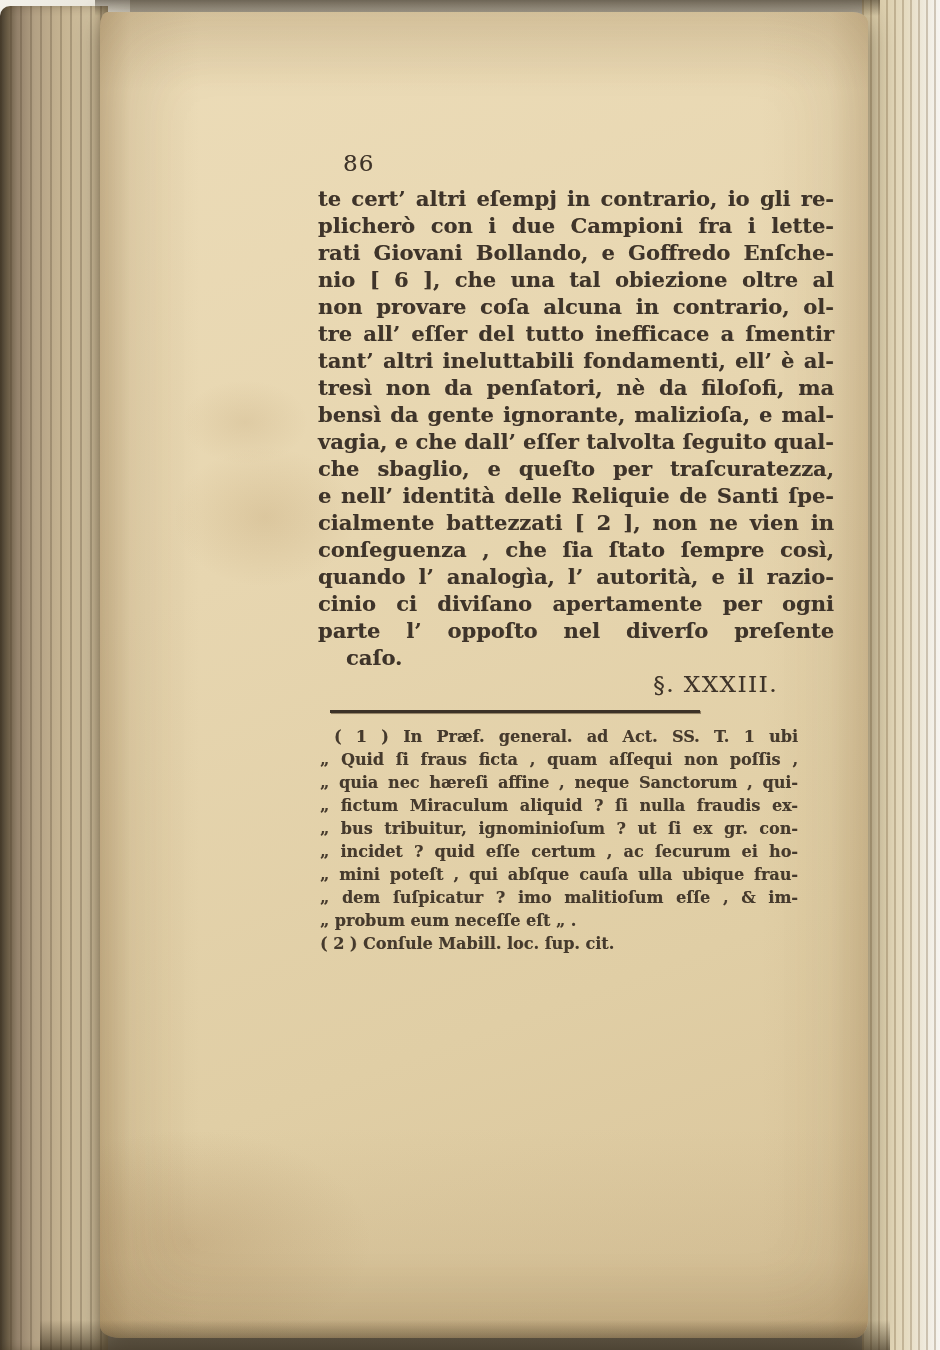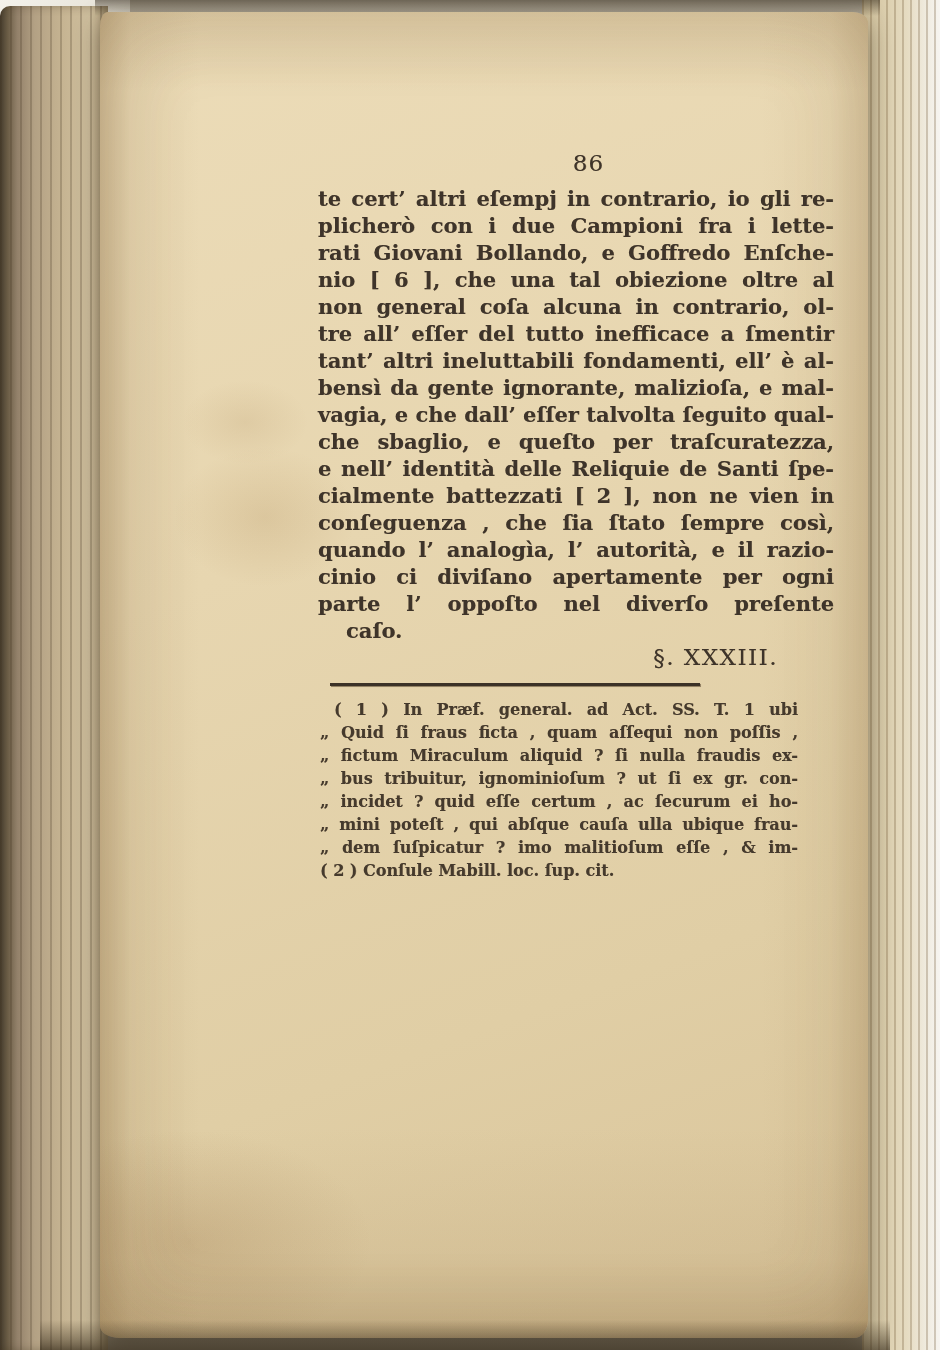--- a/index.html
+++ b/index.html
@@ -53,21 +53,21 @@
       linear-gradient(180deg, rgba(120,90,50,0.16) 0%, rgba(0,0,0,0) 6%),
       linear-gradient(160deg, #ecdcb8 0%, #e7d6b0 38%, #e0cea5 72%, #d9c49a 100%);
     box-shadow:0 10px 26px rgba(40,30,15,0.45), inset 0 0 90px rgba(140,105,60,0.15);
   }
   .text-col {
     position:absolute; left:218px; top:138px; width:516px;
     color:#3e342a;
     text-shadow:0.3px 0.3px 0.6px rgba(70,52,30,0.45);
   }
   .page-number {
-    font-size:23px; margin-left:25px; margin-bottom:9px; letter-spacing:1px;text-align:center;
+    font-size:23px; margin-left:25px; margin-bottom:9px; letter-spacing:1px;
   }
   .body .bl {
     font-size:21px; line-height:27px;
     text-align:justify; text-align-last:justify;
     white-space:normal;
     font-weight:bold;
   }
   .body .bl.lastline { text-align-last:left;margin-left:28px; }
   .section-heading {
     font-size:23px; letter-spacing:1.5px;
@@ -101,47 +101,50 @@
   <div class="page">
     <div class="text-col">
 
       <div class="page-number">86</div>
 
       <div class="body">
         <div class="bl">te cert’ altri eſempj in contrario, io gli re-</div>
         <div class="bl">plicherò con i due Campioni fra i lette-</div>
         <div class="bl">rati Giovani Bollando, e Goffredo Enſche-</div>
         <div class="bl">nio [ 6 ], che una tal obiezione oltre al</div>
-        <div class="bl">non general coſa alcuna in contrario, ol-</div>
+        <div class="bl">non provare coſa alcuna in contrario, ol-</div>
         <div class="bl">tre all’ eſſer del tutto inefficace a ſmentir</div>
         <div class="bl">tant’ altri ineluttabili fondamenti, ell’ è al-</div>
+        <div class="bl">tresì non da penſatori, nè da filoſofi, ma</div>
         <div class="bl">bensì da gente ignorante, malizioſa, e mal-</div>
         <div class="bl">vagia, e che dall’ eſſer talvolta ſeguito qual-</div>
         <div class="bl">che sbaglio, e queſto per traſcuratezza,</div>
         <div class="bl">e nell’ identità delle Reliquie de Santi ſpe-</div>
         <div class="bl">cialmente battezzati [ 2 ], non ne vien in</div>
         <div class="bl">conſeguenza , che ſia ſtato ſempre così,</div>
         <div class="bl">quando l’ analogìa, l’ autorità, e il razio-</div>
         <div class="bl">cinio ci diviſano apertamente per ogni</div>
         <div class="bl">parte l’ oppoſto nel diverſo preſente</div>
         <div class="bl lastline">caſo.</div>
       </div>
 
       <div class="section-heading">§. XXXIII.</div>
 
       <div class="rule"></div>
 
       <div class="footnotes">
         <div class="fl firstind">( 1 ) In Præf. general. ad Act. SS. T. 1 ubi</div>
         <div class="fl hang">„ Quid ſi fraus ficta , quam aſſequi non poſſis ,</div>
+        <div class="fl hang">„ quia nec hæreſi affine , neque Sanctorum , qui-</div>
         <div class="fl hang">„ fictum Miraculum aliquid ? ſi nulla fraudis ex-</div>
         <div class="fl hang">„ bus tribuitur, ignominioſum ? ut ſi ex gr. con-</div>
         <div class="fl hang">„ incidet ? quid eſſe certum , ac ſecurum ei ho-</div>
         <div class="fl hang">„ mini poteſt , qui abſque cauſa ulla ubique frau-</div>
         <div class="fl hang">„ dem ſuſpicatur ? imo malitioſum eſſe , &amp; im-</div>
+        <div class="fl hang noj">„ probum eum neceſſe eſt „ .</div>
         <div class="fl noj">( 2 ) Conſule Mabill. loc. ſup. cit.</div>
       </div>
 
     </div>
   </div>
 
   <div class="bottom-shadow"></div>
 </div>
 
 </body></html>

